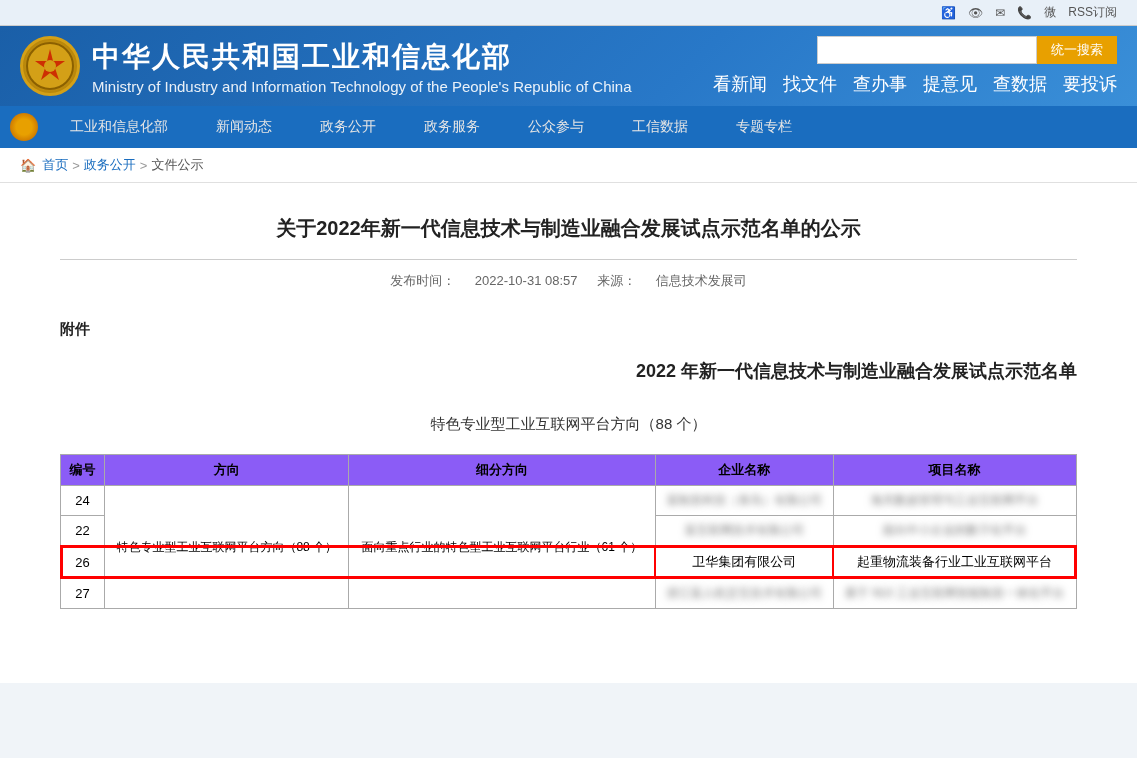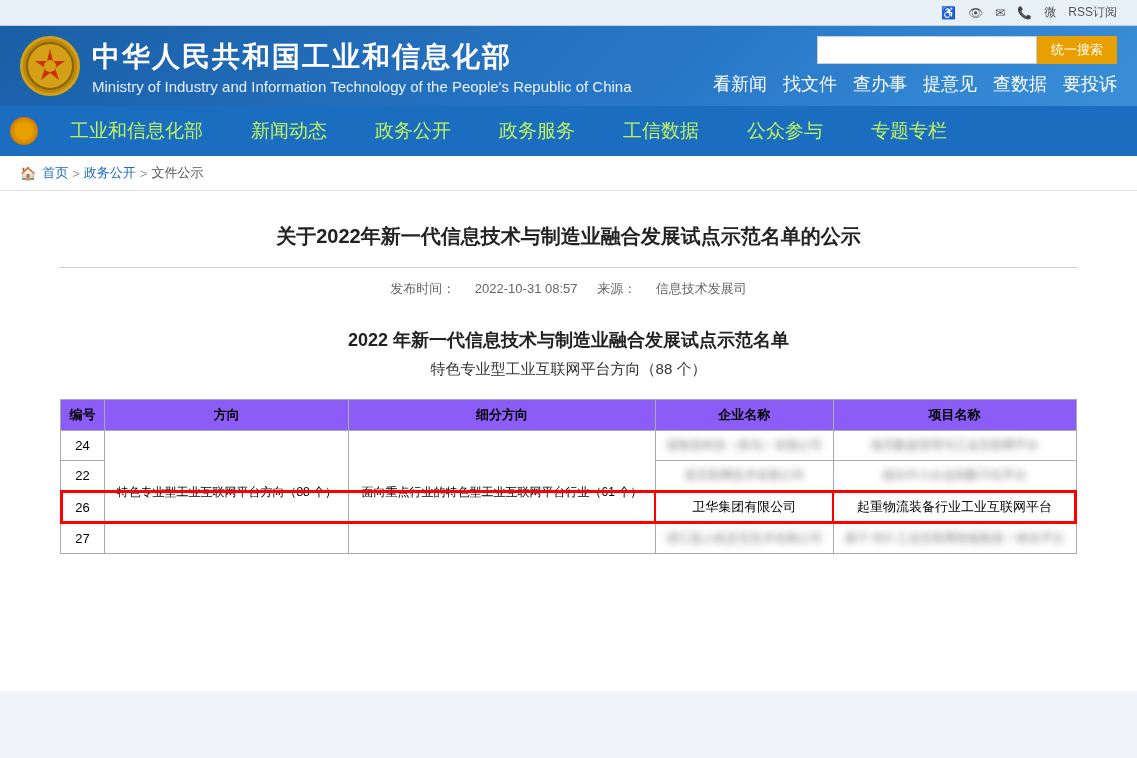--- a/index.html
+++ b/index.html
@@ -98,23 +98,23 @@
       padding: 0 10px;
     }
     .nav-logo-small {
       width: 28px;
       height: 28px;
       background: radial-gradient(circle, #e8a000 40%, #c87000 80%);
       border-radius: 50%;
       margin-right: 8px;
     }
     .nav-item {
-      color: #bef264;
+      color: #e5e5e5;
       padding: 12px 24px;
-      font-size: 19px;
+      font-size: 14px;
       cursor: pointer;
       font-family: "SimHei", "黑体", sans-serif;
       white-space: nowrap;
     }
 
     
     .breadcrumb {
       background: white;
       padding: 8px 20px;
       font-size: 13px;
@@ -159,23 +159,23 @@
     .attachment-label {
       font-size: 15px;
       font-weight: bold;
       color: #222;
       margin-bottom: 20px;
     }
 
     .doc-title {
       font-size: 18px;
       font-weight: bold;
-      text-align: center;
+      text-align: right;
       color: #222;
-      margin-bottom: 8px;
+      margin-bottom: 32px;
       font-family: "SimHei", "黑体", sans-serif;
     }
 
     .section-subtitle {
       font-size: 15px;
       text-align: center;
       color: #333;
       margin-bottom: 20px;
     }
 
@@ -239,22 +239,22 @@
     </div>
   </div>
 </div>
 
 <div class="nav">
   <div class="nav-logo-small"></div>
   <div class="nav-item">工业和信息化部</div>
   <div class="nav-item">新闻动态</div>
   <div class="nav-item">政务公开</div>
   <div class="nav-item">政务服务</div>
+  <div class="nav-item">公众参与</div>
   <div class="nav-item">工信数据</div>
-  <div class="nav-item">公众参与</div>
   <div class="nav-item">专题专栏</div>
 </div>
 
 <div class="breadcrumb">
   <span class="home-icon">🏠</span>
   <a>首页</a>
   <span class="sep">&gt;</span>
   <a>政务公开</a>
   <span class="sep">&gt;</span>
   <span>文件公示</span>
@@ -263,20 +263,21 @@
 <div class="main-content">
   <h1 class="article-title">关于2022年新一代信息技术与制造业融合发展试点示范名单的公示</h1>
   <hr class="article-divider">
   <div class="article-meta">
     <span>发布时间：</span>
     <span>2022-10-31 08:57</span>
     <span>来源：</span>
     <span>信息技术发展司</span>
   </div>
 
+  <div class="attachment-label">附件</div>
 
   <div class="doc-title">2022 年新一代信息技术与制造业融合发展试点示范名单</div>
 
   <div class="section-subtitle">特色专业型工业互联网平台方向（88 个）</div>
 
   <table class="data-table">
     <thead>
       <tr>
         <th>编号</th>
         <th>方向</th>

